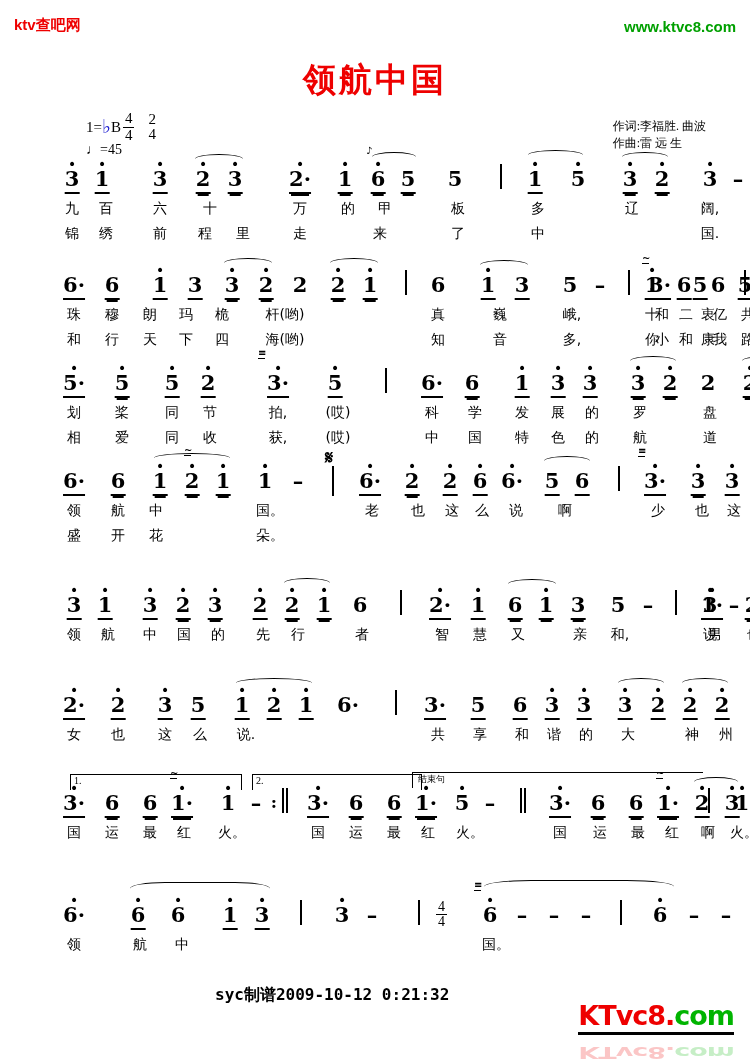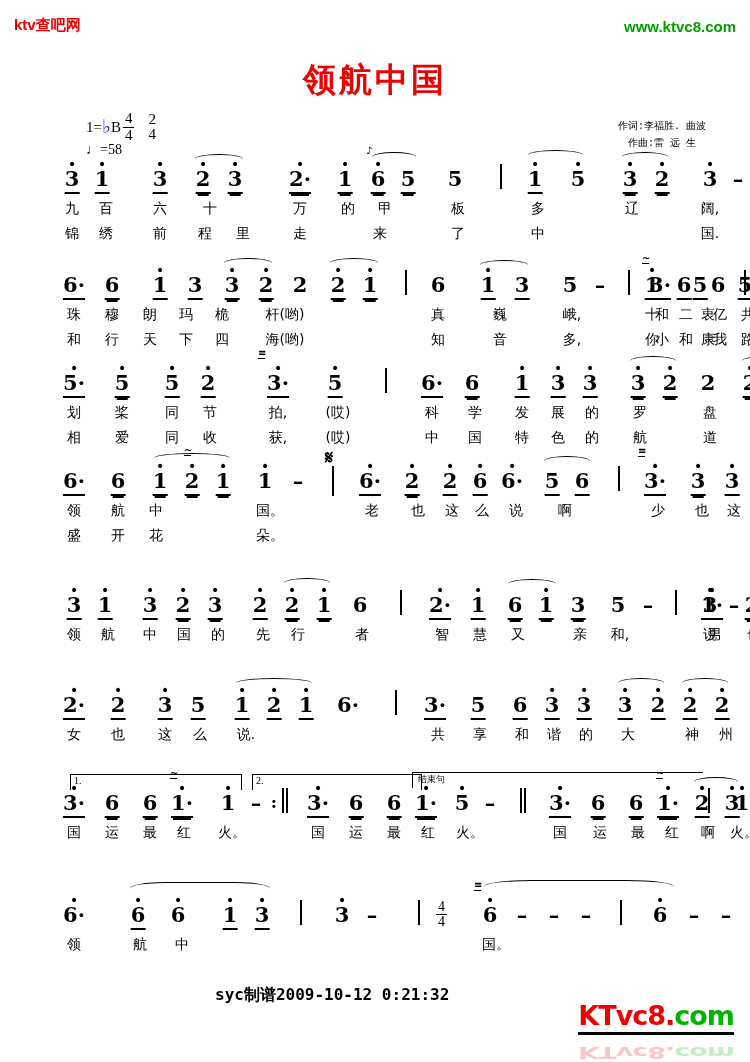--- a/index.html
+++ b/index.html
@@ -75,23 +75,23 @@
   .tempo {
     margin-top: 2px;
     font-size: 14px;
     white-space: nowrap;
   }
 
   
   .credits {
     position: absolute;
     right: 44px; top: 118px;
-    text-align: center;
-    font-family: Liberation Mono, monospace;
-    font-size: 10px;
+    text-align: left;
+    font-family: Liberation Serif, serif;
+    font-size: 12px;
     line-height: 17px;
     color: #000;
     white-space: nowrap;
   }
 
   
   .staff {
     position: absolute;
     left: 0; top: 0; width: 750px; height: 1062px;
   }
@@ -258,21 +258,21 @@
     <span class="bnote">B</span>
     <span class="frac">
       <span class="num">4</span>
       <span class="den">4</span>
     </span>
     <span class="frac frac2">
       <span class="num">2</span>
       <span class="den">4</span>
     </span>
   </div>
-  <div class="tempo">♩=58</div>
+  <div class="tempo">♩=45</div>
 </div>
 
 <div class="credits">
   <div>作词:李福胜. 曲波</div>
   <div>作曲:雷  远  生</div>
 </div>
 
 <div class="staff">
 
   <div class="system" style="top:166px;">

